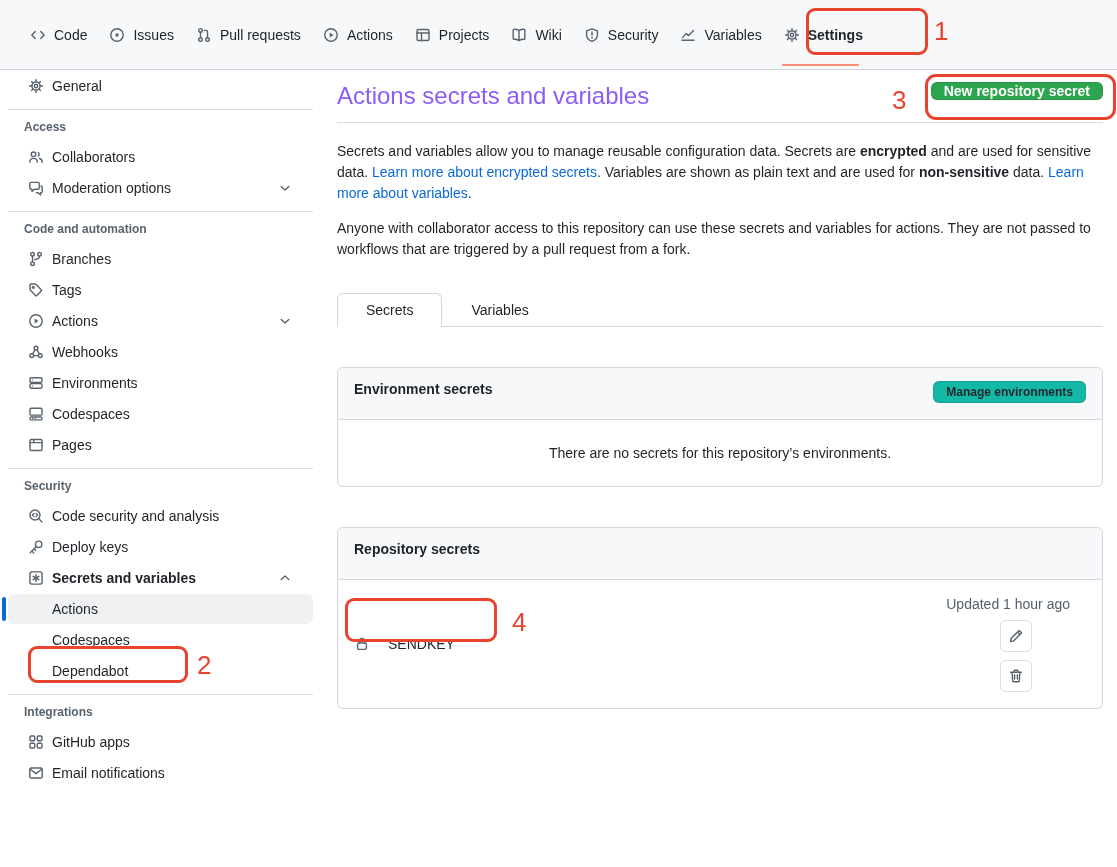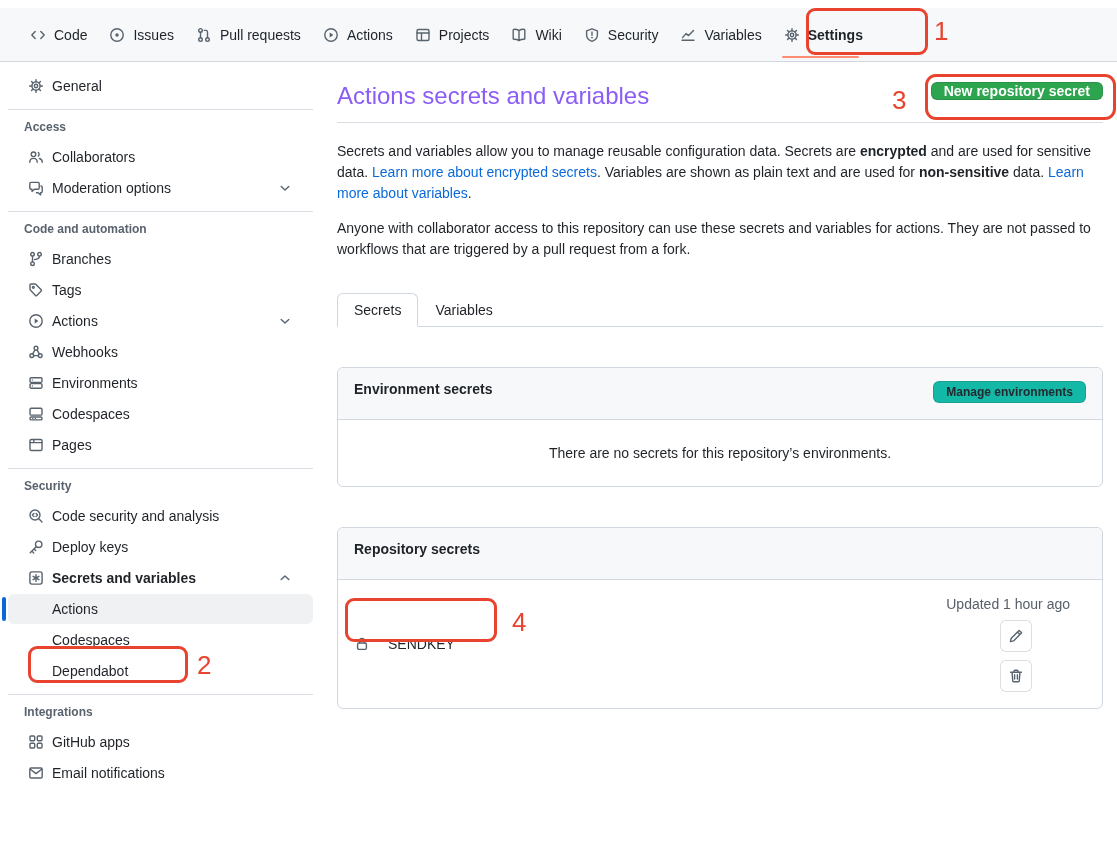--- a/index.html
+++ b/index.html
@@ -6,21 +6,21 @@
   html,body { width:1117px; height:867px; }
   body {
     position:relative; overflow:hidden; background:#ffffff;
     font-family:"Liberation Sans", sans-serif; color:#1f2328; font-size:14px;
   }
   svg.ico { width:16px; height:16px; flex:none; display:block; }
   .stro { fill:none; stroke:currentColor; stroke-width:1.4; stroke-linecap:round; stroke-linejoin:round; }
 
   
   .topnav {
-    position:absolute; left:0; top:8px; width:1117px; height:54px;
+    position:absolute; left:0; top:0; width:1117px; height:70px;
     background:#f6f8fa; border-bottom:1px solid #d0d7de;
     display:flex; align-items:stretch; padding-left:20px;
   }
   .nav-item {
     position:relative; display:flex; align-items:center; gap:8px;
     padding:0 10px; margin-right:2px; color:#1f2328; cursor:pointer;
   }
   .nav-item .ico { color:#59636e; }
   .nav-item.active { font-weight:700; }
   .nav-underline {
@@ -61,21 +61,21 @@
     height:18px; padding:0 12px; border:1px solid rgba(31,35,40,0.15);
     border-radius:6px; background:#2da44e; color:#ffffff;
     font-size:14px; font-weight:600; font-family:inherit; cursor:pointer;
   }
   .intro p { line-height:21px; margin-bottom:14px; }
   .intro b { font-weight:700; }
   .link { color:#0969da; text-decoration:none; cursor:pointer; }
 
   .tabnav { margin-top:33px; border-bottom:1px solid #d0d7de; display:flex; }
   .tab {
-    padding:8px 16px; font-size:14px; color:#1f2328; cursor:pointer;
+    padding:8px 28px; font-size:14px; color:#1f2328; cursor:pointer;
     border:1px solid transparent; margin-bottom:-1px;
   }
   .tab.active {
     background:#ffffff; border-color:#d0d7de; border-bottom-color:#ffffff;
     border-radius:6px 6px 0 0;
   }
 
   .box { margin-top:40px; border:1px solid #d0d7de; border-radius:6px; background:#ffffff; }
   .box-header {
     display:flex; justify-content:space-between;

